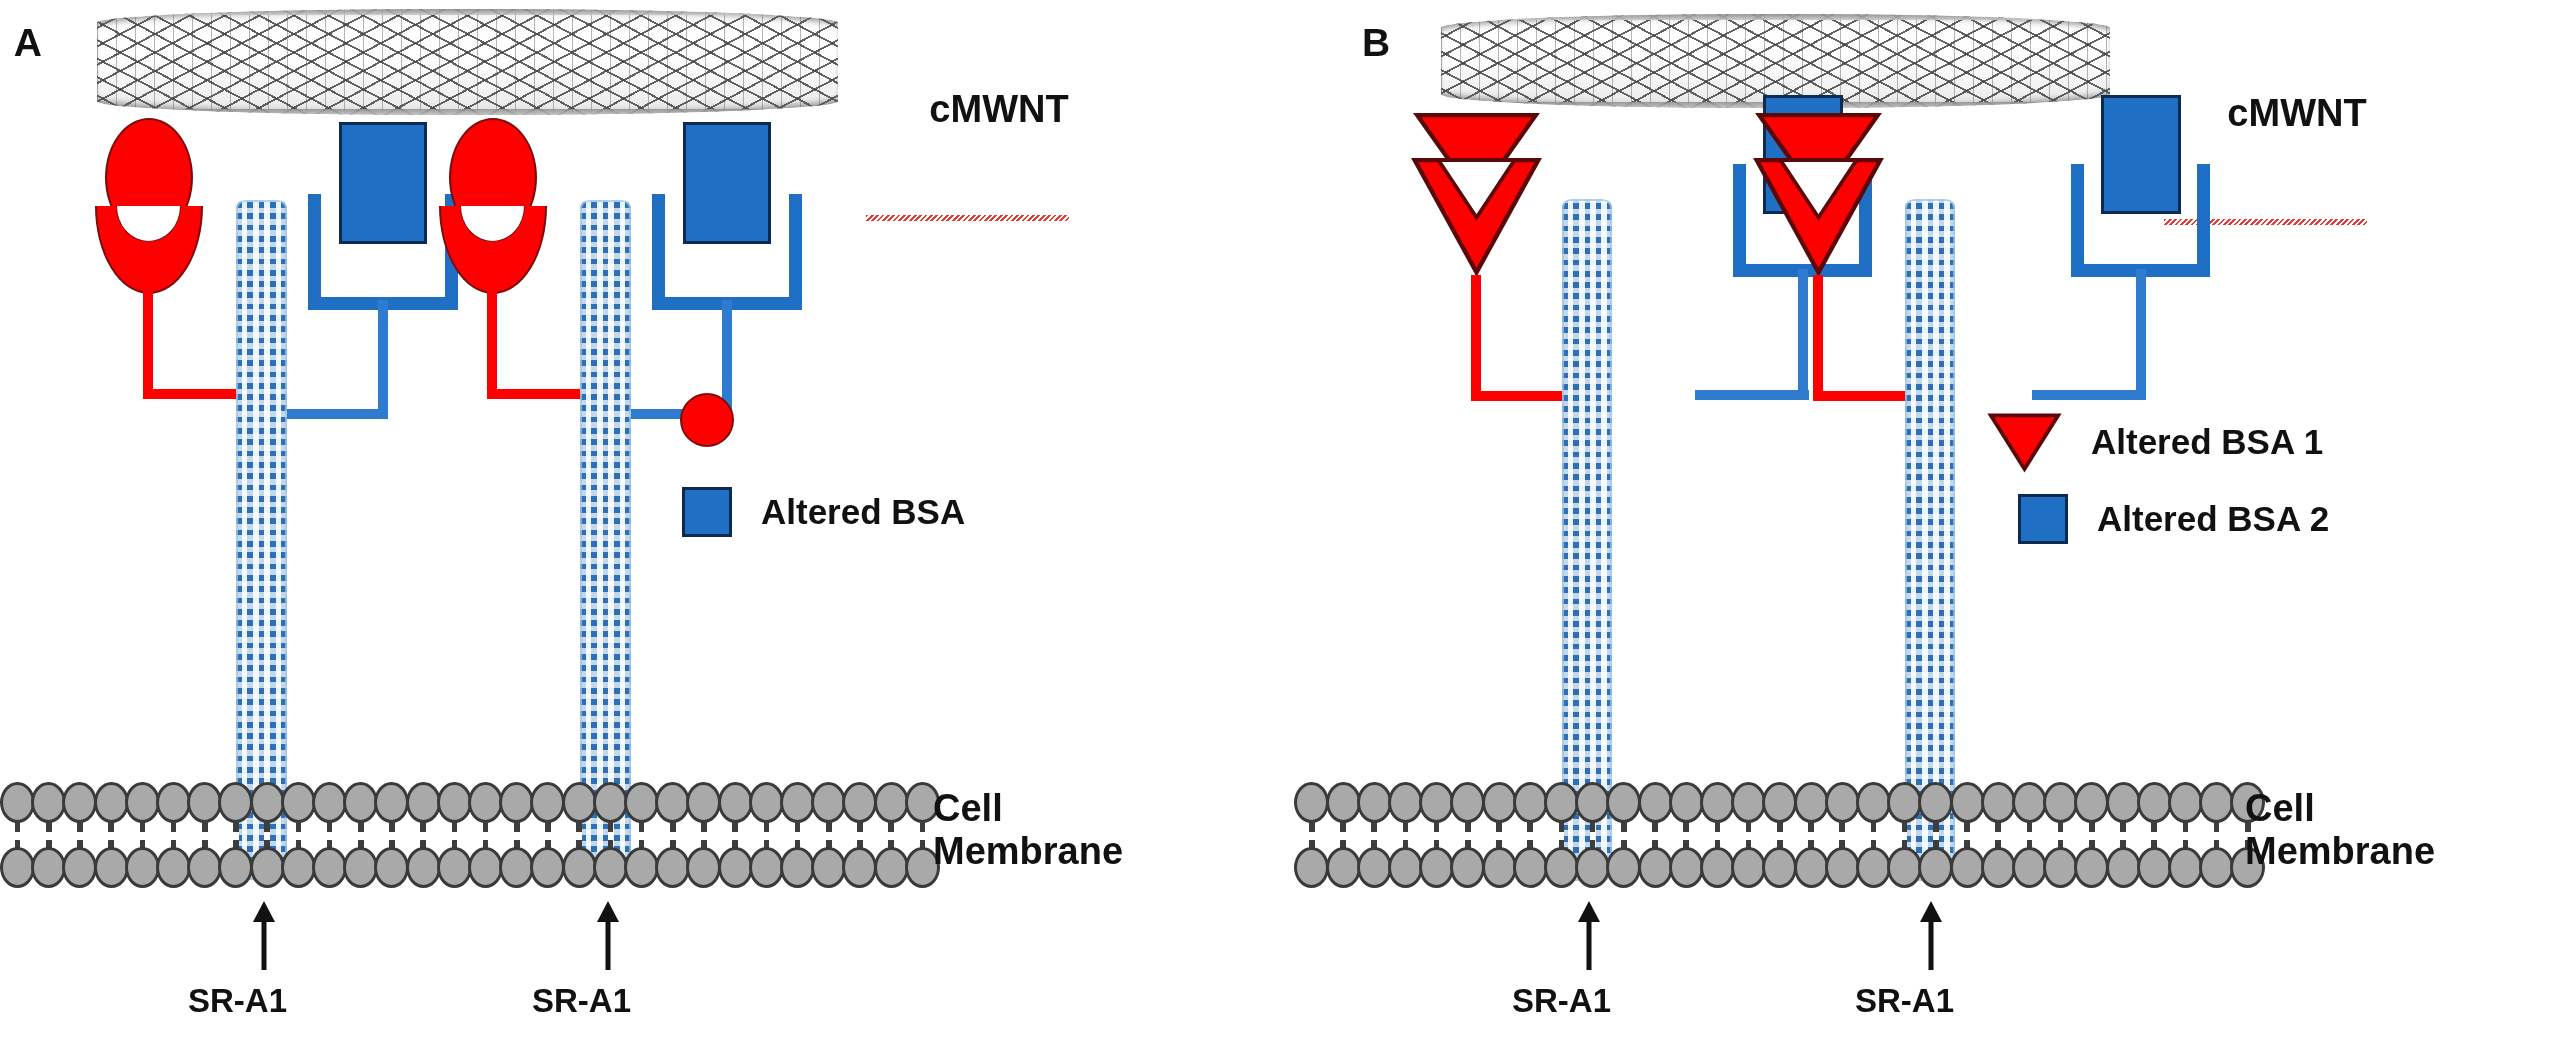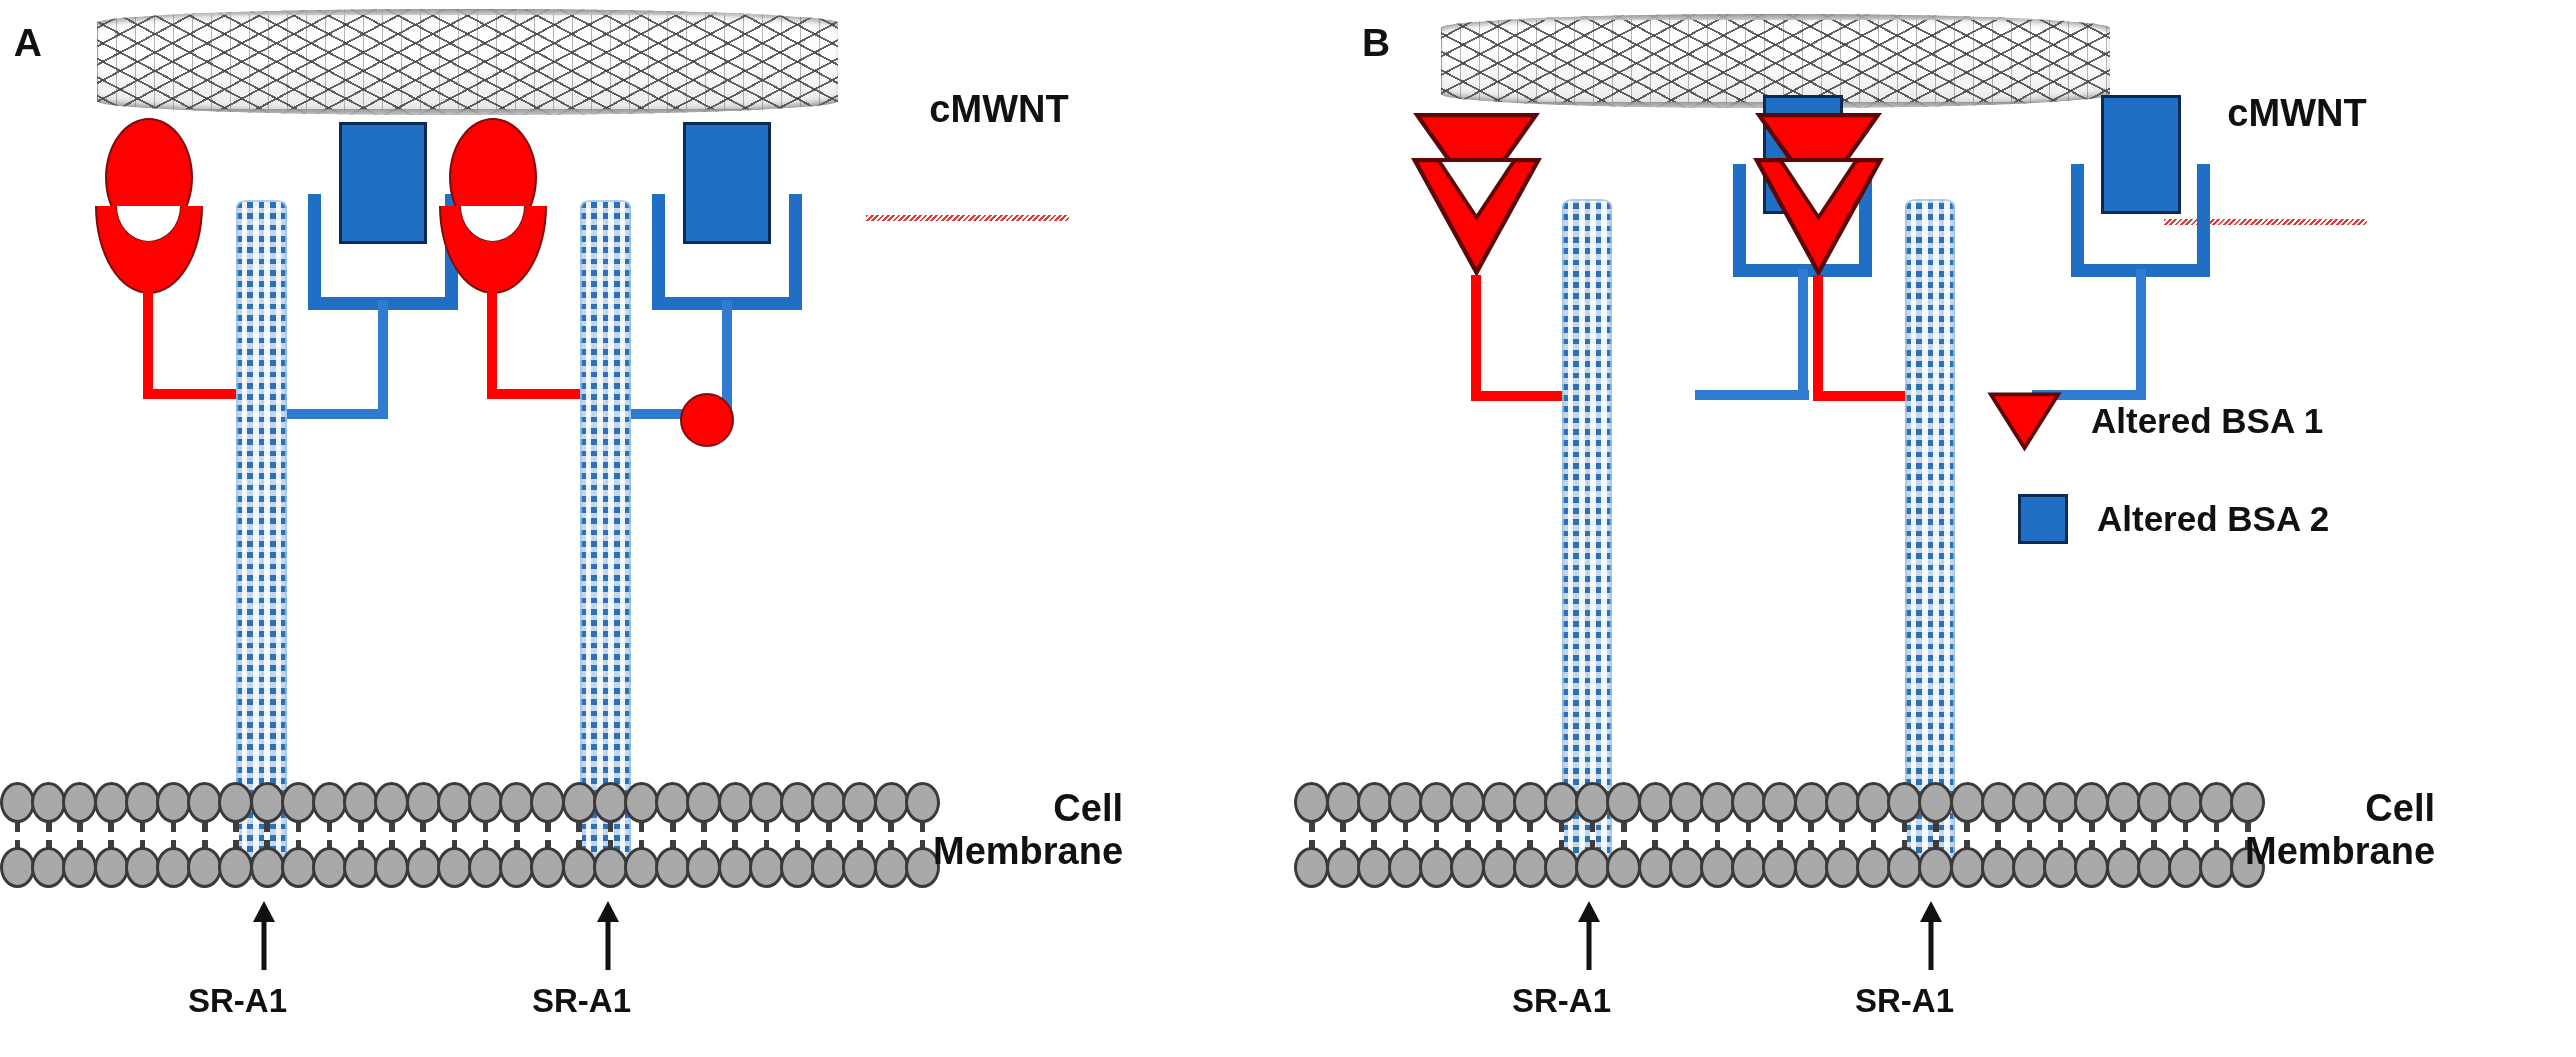--- a/index.html
+++ b/index.html
@@ -59,21 +59,21 @@
 
   
   .arrow{position:absolute;}
   .arrow .shaft{position:absolute;left:50%;transform:translateX(-50%);width:5px;background:#111;}
   .arrow .headtri{position:absolute;left:50%;transform:translateX(-50%);width:0;height:0;
        border-left:11.3px solid transparent;border-right:11.3px solid transparent;border-bottom:21px solid #111;top:0;}
 
   .lbl{position:absolute;font-weight:bold;color:#111;line-height:1.12;white-space:pre;}
   .lbl.sr{font-size:33px;}
   .lbl.cmwnt{font-size:38px;}
-  .lbl.cell{font-size:38px;text-align:right;}
+  .lbl.cell{font-size:38px;text-align:left;}
 
   .spell{position:absolute;left:0;right:0;bottom:-6.3px;height:6.3px;
      background:repeating-linear-gradient(135deg,#e23b3b 0 1.9px,rgba(255,255,255,0) 1.9px 3.8px);}
 
   .legend-row{position:absolute;display:flex;align-items:center;}
   .sw-circle{width:54px;height:54px;border-radius:50%;background:#FF0000;border:2.5px solid #7d0d0d;box-sizing:border-box;flex:none;}
   .sw-square{width:50px;height:50px;background:#1F6FC4;border:3.1px solid #0d2b52;box-sizing:border-box;flex:none;}
   .legend-row .txt{margin-left:29px;font-weight:bold;font-size:35px;color:#111;white-space:pre;}
 </style>
 </head>
@@ -290,20 +290,24 @@
 
     <div class="arrow" style="left:590px;top:901px;width:35px;height:69px;">
       <div class="headtri"></div>
         <div class="shaft" style="top:19px;height:50px;"></div>
     </div>
     <div class="lbl sr" style="left:532px;top:983px;">SR-A1</div>
 
     <div class="legend-row" style="left:680px;top:393px;">
       <span class="sw-circle"></span>
     </div>
+    <div class="legend-row" style="left:682px;top:487px;">
+      <span class="sw-square"></span>
+      <span class="txt">Altered BSA</span>
+    </div>
   </div>
 
   <div class="panel" id="panel-b">
 
     <div class="panel-letter" style="left:74px;top:22.5px;">B</div>
 
     <div class="nanotube" style="left:153px;top:13.8px;width:669px;height:94px;">
       <div class="edge top"></div>
       <div class="edge bot"></div>
     </div>
@@ -514,21 +518,21 @@
         <div class="shaft" style="top:19px;height:50px;"></div>
     </div>
     <div class="lbl sr" style="left:224px;top:983px;">SR-A1</div>
 
     <div class="arrow" style="left:625px;top:901px;width:35px;height:69px;">
       <div class="headtri"></div>
         <div class="shaft" style="top:19px;height:50px;"></div>
     </div>
     <div class="lbl sr" style="left:567px;top:983px;">SR-A1</div>
 
-    <div class="legend-row" style="left:699px;top:389px;">
+    <div class="legend-row" style="left:699px;top:410px;">
       <svg width="75" height="63" viewBox="0 0 120 100">
         <polygon points="6,8 114,8 60,94" fill="#FF0000" stroke="#5d0808" stroke-width="6"></polygon>
       </svg>
       <span class="txt">Altered BSA 1</span>
     </div>
     <div class="legend-row" style="left:710px;top:494px;margin-left:20px;">
       <span class="sw-square"></span>
       <span class="txt">Altered BSA 2</span>
     </div>
   </div>

